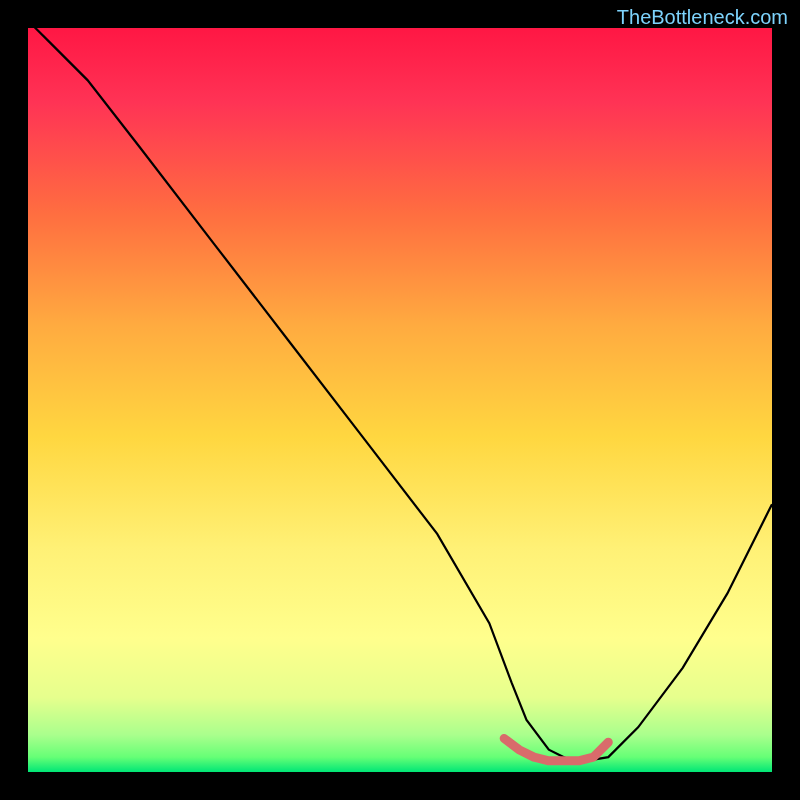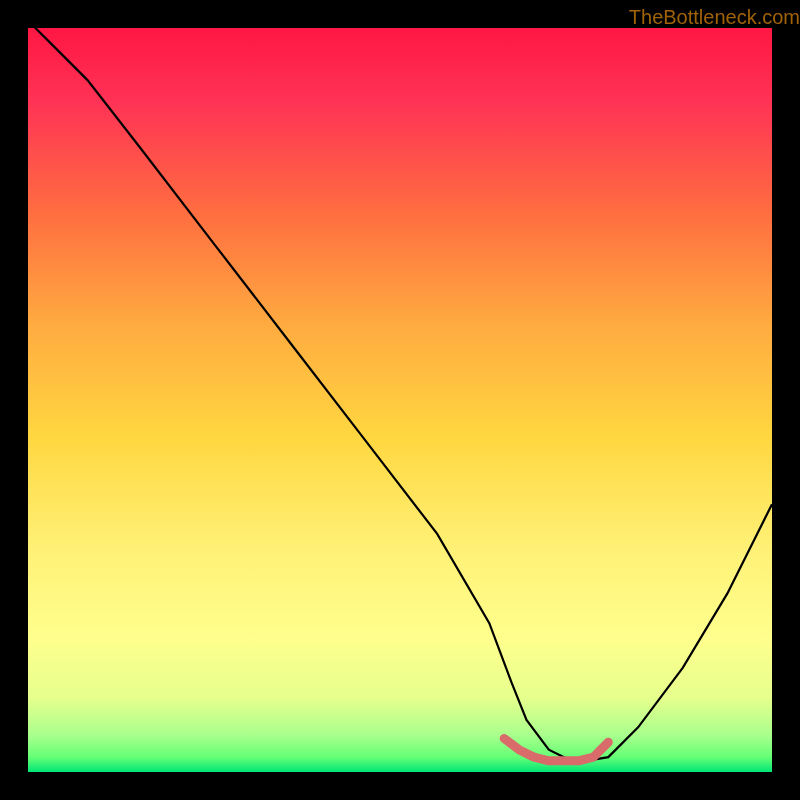--- a/index.html
+++ b/index.html
@@ -7,22 +7,22 @@
     padding: 0;
     width: 800px;
     height: 800px;
     background: #000;
     position: relative;
     font-family: Arial, sans-serif;
   }
   .watermark {
     position: absolute;
     top: 6px;
-    right: 0;
-    color: #a16207;
+    right: 12px;
+    color: #7dd3fc;
     font-size: 20px;
     font-weight: 500;
     z-index: 10;
   }
   .plot-frame {
     position: absolute;
     left: 28px;
     top: 28px;
     width: 744px;
     height: 744px;

